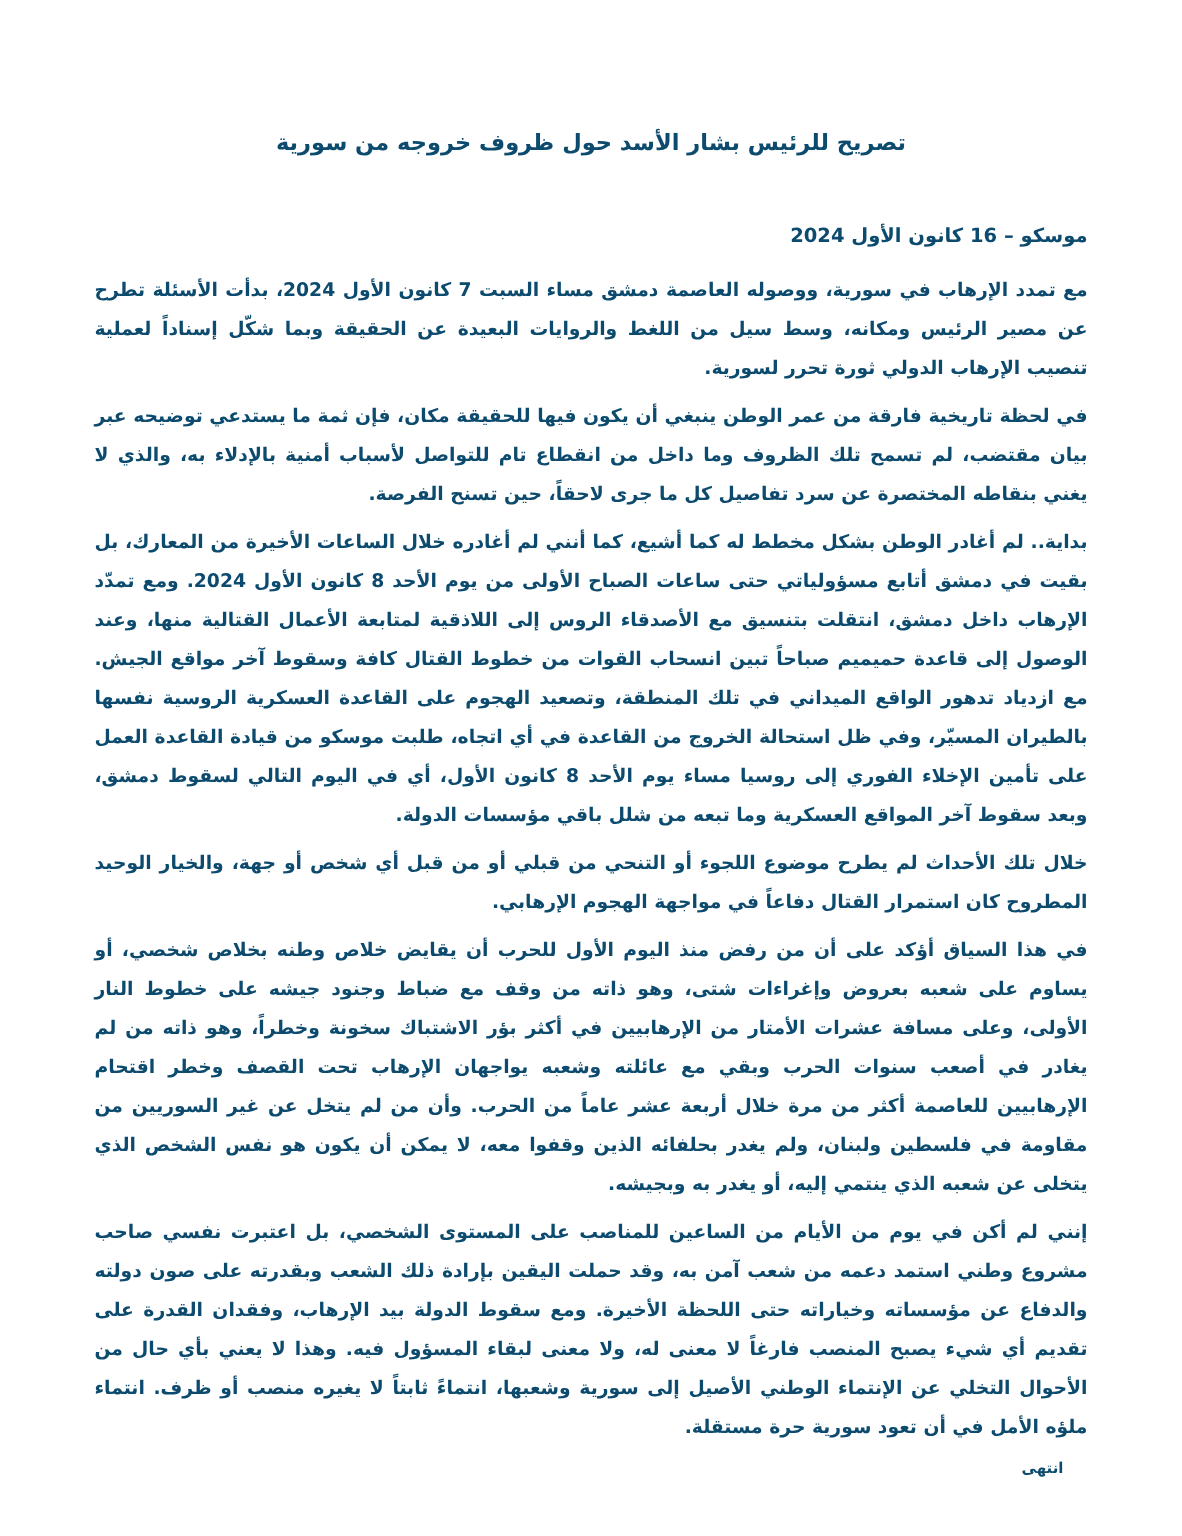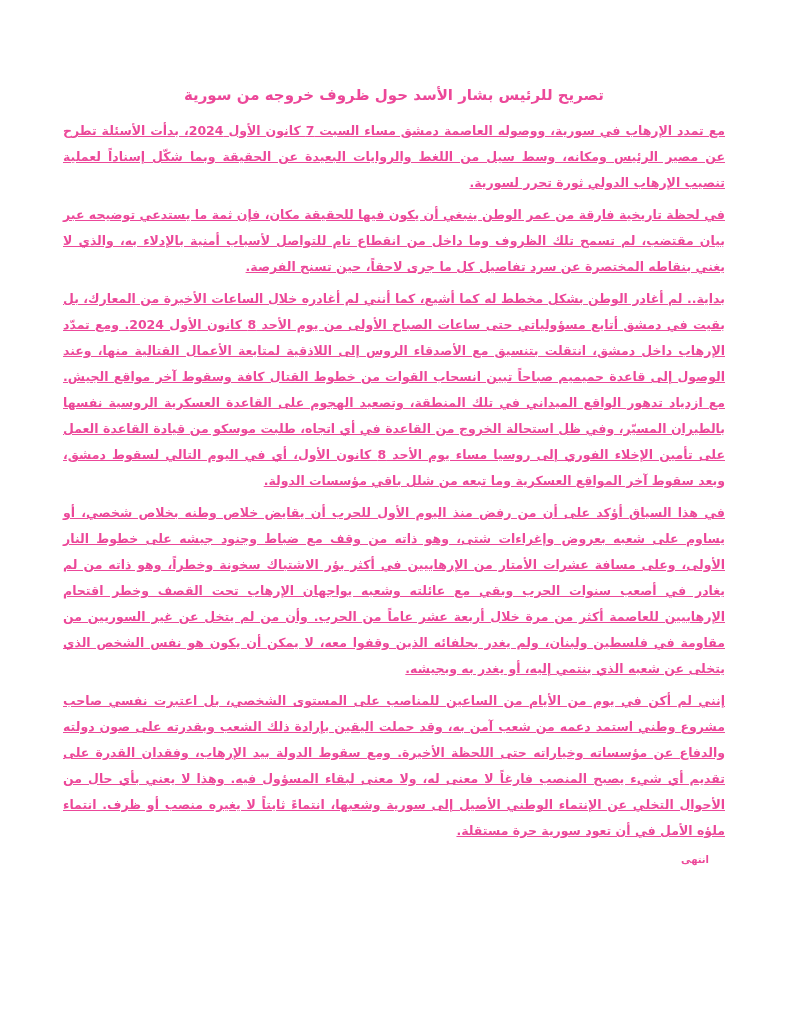--- a/index.html
+++ b/index.html
@@ -6,21 +6,21 @@
     margin: 0;
     padding: 0;
     background: #ffffff;
   }
   .page {
     position: relative;
     width: 788px;
     height: 1024px;
     margin: 0 auto;
     background: #ffffff;
-    color: #ec4899;
+    color: #0c4a6e;
     direction: rtl;
     font-family: "DejaVu Sans", sans-serif;
     font-weight: bold;
     box-sizing: border-box;
     padding: 0 63px;
     overflow: hidden;
   }
   .doc-title {
     margin: 0;
     padding-top: 84px;
@@ -37,40 +37,41 @@
   }
   .doc-body {
     margin-top: 12px;
     font-size: 12.5px;
     line-height: 26px;
     text-align: justify;
     text-justify: inter-word;
   }
   .para {
     margin: 0 0 6px 0;
-    text-decoration: underline;
   }
   .closing {
     margin: 6px 16px 0 0;
     font-size: 10px;
     line-height: 20px;
     text-align: right;
   }
 </style>
 </head>
 <body>
 
 <div class="page">
 
   <h1 class="doc-title">تصريح للرئيس بشار الأسد حول ظروف خروجه من سورية</h1>
 
+  <p class="dateline">موسكو – 16 كانون الأول 2024</p>
 
   <div class="doc-body">
     <p class="para">مع تمدد الإرهاب في سورية، ووصوله العاصمة دمشق مساء السبت 7 كانون الأول 2024، بدأت الأسئلة تطرح عن مصير الرئيس ومكانه، وسط سيل من اللغط والروايات البعيدة عن الحقيقة وبما شكّل إسناداً لعملية تنصيب الإرهاب الدولي ثورة تحرر لسورية.</p>
     <p class="para">في لحظة تاريخية فارقة من عمر الوطن ينبغي أن يكون فيها للحقيقة مكان، فإن ثمة ما يستدعي توضيحه عبر بيان مقتضب، لم تسمح تلك الظروف وما داخل من انقطاع تام للتواصل لأسباب أمنية بالإدلاء به، والذي لا يغني بنقاطه المختصرة عن سرد تفاصيل كل ما جرى لاحقاً، حين تسنح الفرصة.</p>
     <p class="para">بداية.. لم أغادر الوطن بشكل مخطط له كما أشيع، كما أنني لم أغادره خلال الساعات الأخيرة من المعارك، بل بقيت في دمشق أتابع مسؤولياتي حتى ساعات الصباح الأولى من يوم الأحد 8 كانون الأول 2024. ومع تمدّد الإرهاب داخل دمشق، انتقلت بتنسيق مع الأصدقاء الروس إلى اللاذقية لمتابعة الأعمال القتالية منها، وعند الوصول إلى قاعدة حميميم صباحاً تبين انسحاب القوات من خطوط القتال كافة وسقوط آخر مواقع الجيش.  مع ازدياد تدهور الواقع الميداني في تلك المنطقة، وتصعيد الهجوم على القاعدة العسكرية الروسية نفسها بالطيران المسيّر، وفي ظل استحالة الخروج من القاعدة في أي اتجاه، طلبت موسكو من قيادة القاعدة العمل على تأمين الإخلاء الفوري إلى روسيا مساء يوم الأحد 8 كانون الأول، أي في اليوم التالي لسقوط دمشق، وبعد سقوط آخر المواقع العسكرية وما تبعه من شلل باقي مؤسسات الدولة.</p>
+    <p class="para">خلال تلك الأحداث لم يطرح موضوع اللجوء أو التنحي من قبلي أو من قبل أي شخص أو جهة، والخيار الوحيد المطروح كان استمرار القتال دفاعاً في مواجهة الهجوم الإرهابي.</p>
     <p class="para">في هذا السياق أؤكد على أن من رفض منذ اليوم الأول للحرب أن يقايض خلاص وطنه بخلاص شخصي، أو يساوم على شعبه بعروض وإغراءات شتى، وهو ذاته من وقف مع ضباط وجنود جيشه على خطوط النار الأولى، وعلى مسافة عشرات الأمتار من الإرهابيين في أكثر بؤر الاشتباك سخونة وخطراً، وهو ذاته من لم يغادر في أصعب سنوات الحرب وبقي مع عائلته وشعبه يواجهان الإرهاب تحت القصف وخطر اقتحام الإرهابيين للعاصمة أكثر من مرة خلال أربعة عشر عاماً من الحرب. وأن من لم يتخل عن غير السوريين من مقاومة في فلسطين ولبنان، ولم يغدر بحلفائه الذين وقفوا معه، لا يمكن أن يكون هو نفس الشخص الذي يتخلى عن شعبه الذي ينتمي إليه، أو يغدر به وبجيشه.</p>
     <p class="para">إنني لم أكن في يوم من الأيام من الساعين للمناصب على المستوى الشخصي، بل اعتبرت نفسي صاحب مشروع وطني استمد دعمه من شعب آمن به، وقد حملت اليقين بإرادة ذلك الشعب وبقدرته على صون دولته والدفاع عن مؤسساته وخياراته حتى اللحظة الأخيرة. ومع سقوط الدولة بيد الإرهاب، وفقدان القدرة على تقديم أي شيء يصبح المنصب فارغاً لا معنى له، ولا معنى لبقاء المسؤول فيه. وهذا لا يعني بأي حال من الأحوال التخلي عن الإنتماء الوطني الأصيل إلى سورية وشعبها، انتماءً ثابتاً لا يغيره منصب أو ظرف.  انتماء ملؤه الأمل في أن تعود سورية حرة مستقلة.</p>
   </div>
 
   <p class="closing">انتهى</p>
 
 </div>
 
 </body></html>

